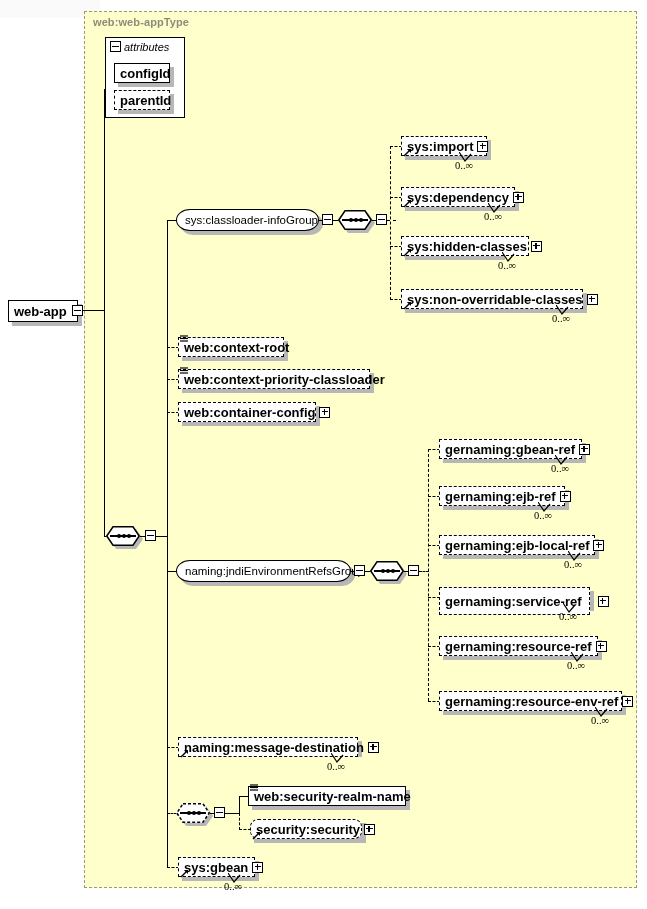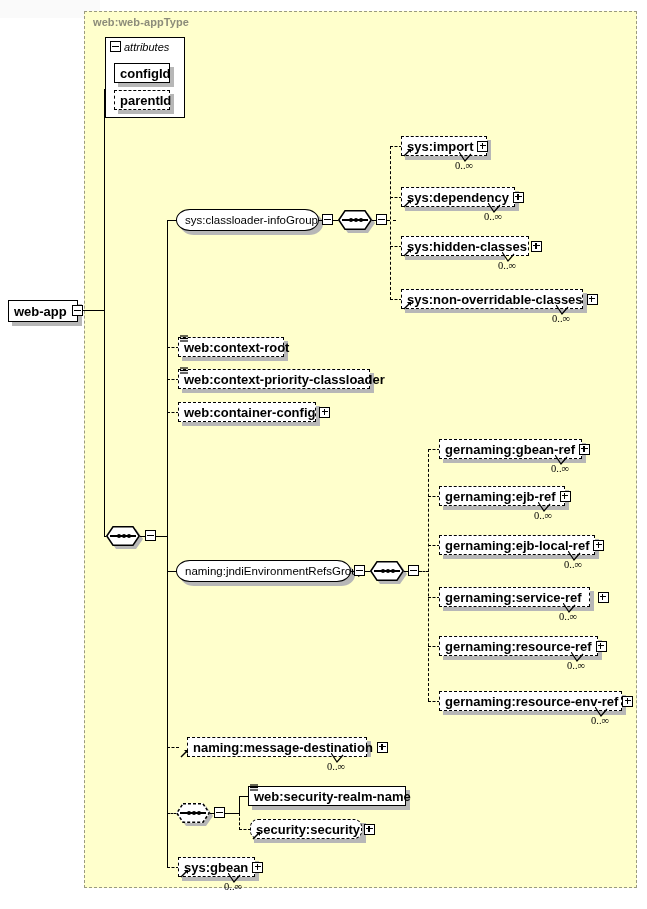--- a/index.html
+++ b/index.html
@@ -311,21 +311,21 @@
     </div>
   </div>
   <svg style="position:absolute;left:568px;top:551px;width:14px;height:12px;">
       <polyline points="0,0 6,9 12,2" stroke="#000" stroke-width="1.2" fill="none"></polyline>
     </svg>
   <div class="card" style="left:564px;top:559px;">0..∞</div>
 
   <div class="dln dlnh" style="left:428px;top:597px;width:12px;"></div>
   <div class="nw" style="left:439px;top:587px;width:151px;height:20px;">
     <div class="sh"></div>
-    <div class="bx dashed" style="width:151px;height:20px;justify-content:space-between;gap:12px;">
+    <div class="bx dashed" style="width:151px;height:28px;justify-content:space-between;gap:12px;">
       <span class="lbl">gernaming:service-ref</span>
       <span class="expin plus"></span>
     </div>
   </div>
   <svg style="position:absolute;left:563px;top:603px;width:14px;height:12px;">
       <polyline points="0,0 6,9 12,2" stroke="#000" stroke-width="1.2" fill="none"></polyline>
     </svg>
   <div class="card" style="left:559px;top:611px;">0..∞</div>
 
   <div class="dln dlnh" style="left:428px;top:646px;width:12px;"></div>
@@ -348,21 +348,21 @@
       <span class="lbl">gernaming:resource-env-ref</span>
       <span class="expin plus"></span>
     </div>
   </div>
   <svg style="position:absolute;left:595px;top:707px;width:14px;height:12px;">
       <polyline points="0,0 6,9 12,2" stroke="#000" stroke-width="1.2" fill="none"></polyline>
     </svg>
   <div class="card" style="left:591px;top:715px;">0..∞</div>
 
   <div class="dln dlnh" style="left:167px;top:747px;width:12px;"></div>
-  <div class="nw" style="left:187px;top:737px;width:180px;height:16px;">
+  <div class="nw" style="left:178px;top:737px;width:180px;height:16px;">
     <div class="sh"></div>
     <div class="bx dashed" style="width:180px;height:20px;justify-content:space-between;">
       <span class="lbl">naming:message-destination</span>
       <span class="expin plus"></span>
     </div>
   </div>
   <svg class="refarrow" style="left:180px;top:749px;">
       <polyline points="1,8 7,2" stroke="#000" stroke-width="1.4" fill="none"></polyline>
       <polygon points="8,1 8,5 4,1" fill="#000"></polygon>
     </svg>

